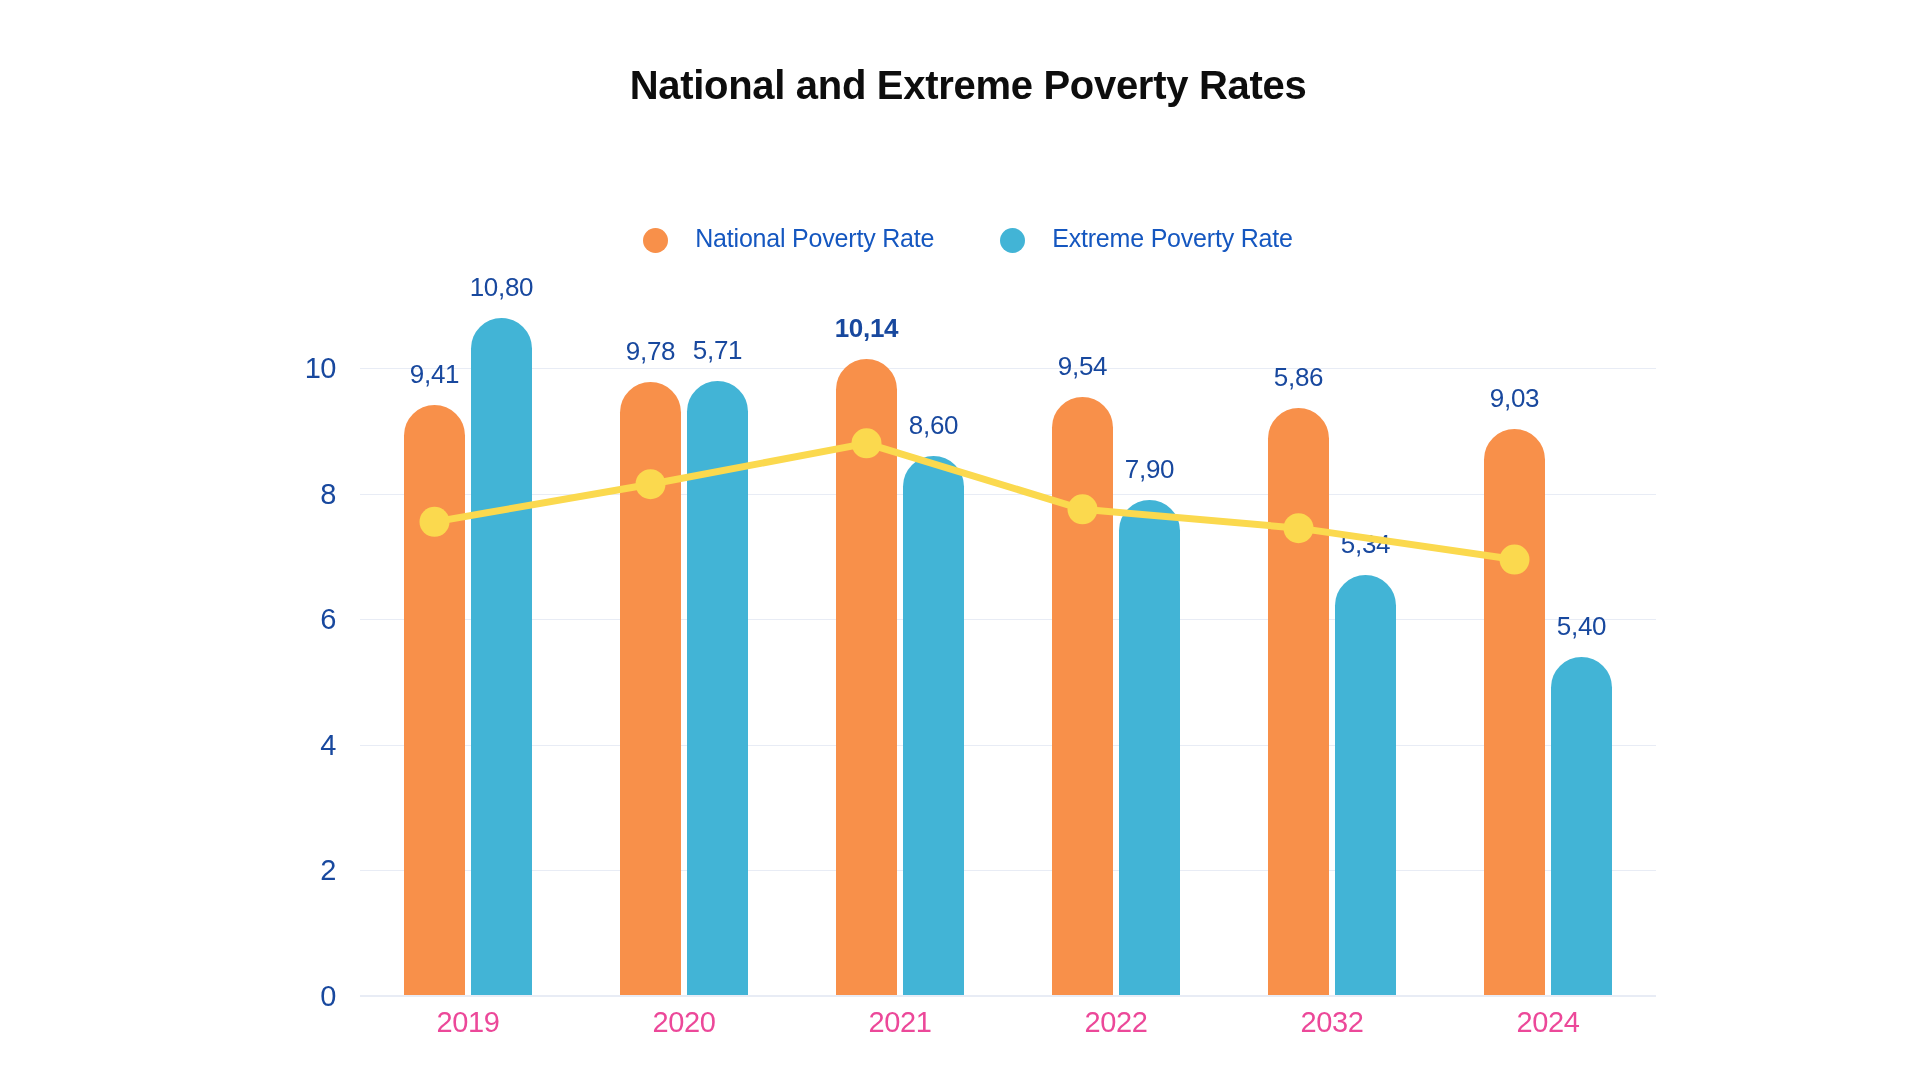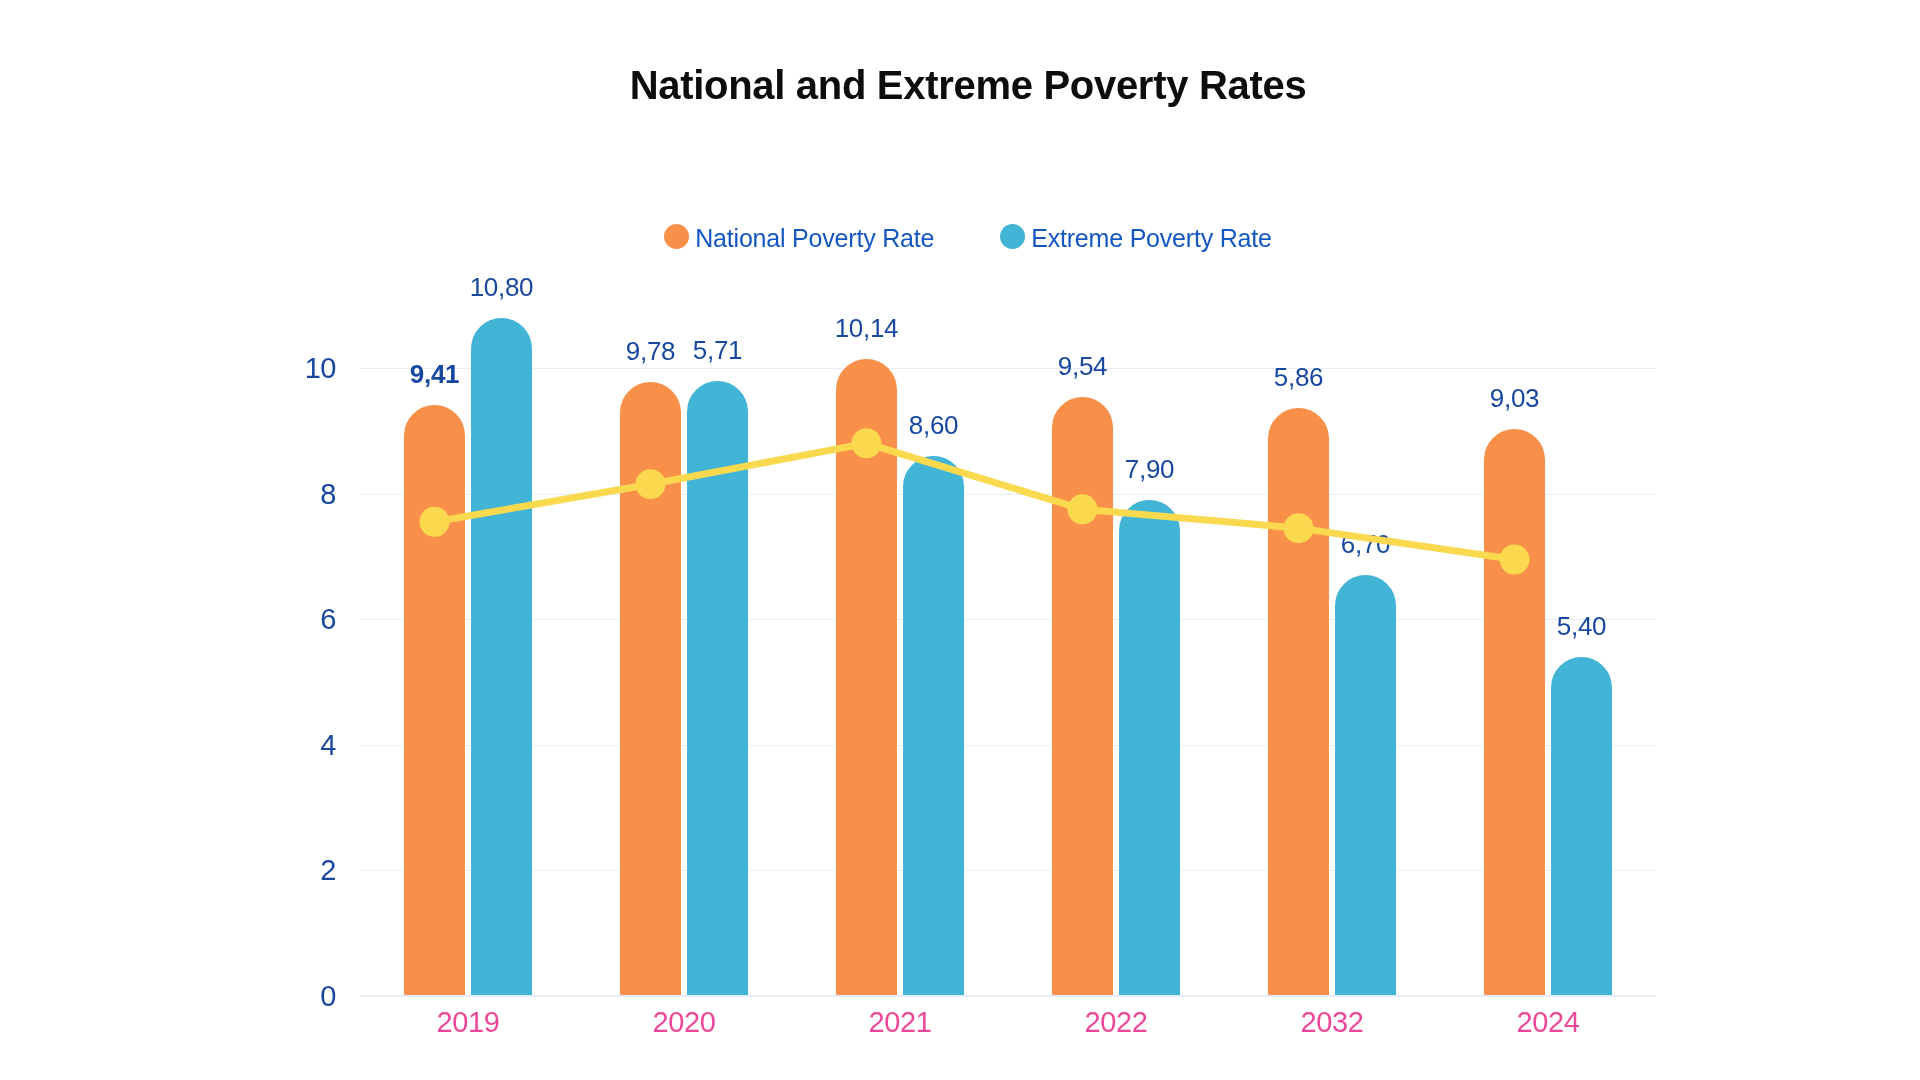--- a/index.html
+++ b/index.html
@@ -44,22 +44,22 @@
     top: 208px;
     left: 0;
     width: 1920px;
     display: flex;
     justify-content: center;
     align-items: center;
     gap: 66px;
   }
   .legend-entry {
     display: flex;
-    align-items: flex-start;
-    gap: 6px;
+    align-items: flex-end;
+    gap: 27px;
   }
   .legend-swatch {
     width: 25px;
     height: 25px;
     border-radius: 50%;
     display: block;
   }
   .legend-label {
     font-size: 25px;
     color: #1557c0;
@@ -188,39 +188,39 @@
     </div>
 
   <div class="plot" id="plot">
       <div class="gridline" style="top: 628px;"></div>
       <div class="gridline" style="top: 502.4px;"></div>
       <div class="gridline" style="top: 376.8px;"></div>
       <div class="gridline" style="top: 251.2px;"></div>
       <div class="gridline" style="top: 125.6px;"></div>
       <div class="gridline" style="top: 0px;"></div>
       <div class="bar national" style="left: 44px; width: 61px; height: 590.948px;"></div>
-      <div class="bar-label" style="left: 74.5px; top: -8.948px; font-weight: bold;">9,41</div>
+      <div class="bar-label" style="left: 74.5px; top: -8.948px;">9,41</div>
       <div class="bar extreme" style="left: 111px; width: 61px; height: 678.24px;"></div>
       <div class="bar-label" style="left: 141.5px; top: -96.24px; text-align: right;">10,80</div>
       <div class="bar national" style="left: 260px; width: 61px; height: 614.184px;"></div>
       <div class="bar-label" style="left: 290.5px; top: -32.184px;">9,78</div>
       <div class="bar extreme" style="left: 327px; width: 61px; height: 615.44px;"></div>
       <div class="bar-label" style="left: 357.5px; top: -33.44px;">5,71</div>
       <div class="bar national" style="left: 476px; width: 61px; height: 636.792px;"></div>
-      <div class="bar-label" style="left: 506.5px; top: -54.792px;">10,14</div>
+      <div class="bar-label" style="left: 506.5px; top: -54.792px; font-weight: bold;">10,14</div>
       <div class="bar extreme" style="left: 543px; width: 61px; height: 540.08px;"></div>
       <div class="bar-label" style="left: 573.5px; top: 41.92px;">8,60</div>
       <div class="bar national" style="left: 692px; width: 61px; height: 599.112px;"></div>
       <div class="bar-label" style="left: 722.5px; top: -17.112px;">9,54</div>
       <div class="bar extreme" style="left: 759px; width: 61px; height: 496.12px;"></div>
       <div class="bar-label" style="left: 789.5px; top: 85.88px;">7,90</div>
       <div class="bar national" style="left: 908px; width: 61px; height: 587.808px;"></div>
       <div class="bar-label" style="left: 938.5px; top: -5.808px;">5,86</div>
       <div class="bar extreme" style="left: 975px; width: 61px; height: 420.76px;"></div>
-      <div class="bar-label" style="left: 1005.5px; top: 161.24px;">6,70</div>
+      <div class="bar-label" style="left: 1005.5px; top: 161.24px;">5,34</div>
       <div class="bar national" style="left: 1124px; width: 61px; height: 567.084px;"></div>
       <div class="bar-label" style="left: 1154.5px; top: 14.916px;">9,03</div>
       <div class="bar extreme" style="left: 1191px; width: 61px; height: 339.12px;"></div>
       <div class="bar-label" style="left: 1221.5px; top: 242.88px;">5,40</div>
       <div class="axis-baseline"></div>
     </div>
 
   <svg class="line-layer" id="line-layer" viewBox="0 0 1296 628" preserveAspectRatio="none">
       <polyline points="74.5,153.86 290.5,116.18 506.5,75.3599999999999 722.5,141.3 938.5,160.14 1154.5,191.53999999999996" fill="none" stroke="#FBD94E" stroke-width="7" stroke-linejoin="round" stroke-linecap="round"></polyline>
       <circle cx="74.5" cy="153.86" r="15" fill="#FBD94E"></circle>

